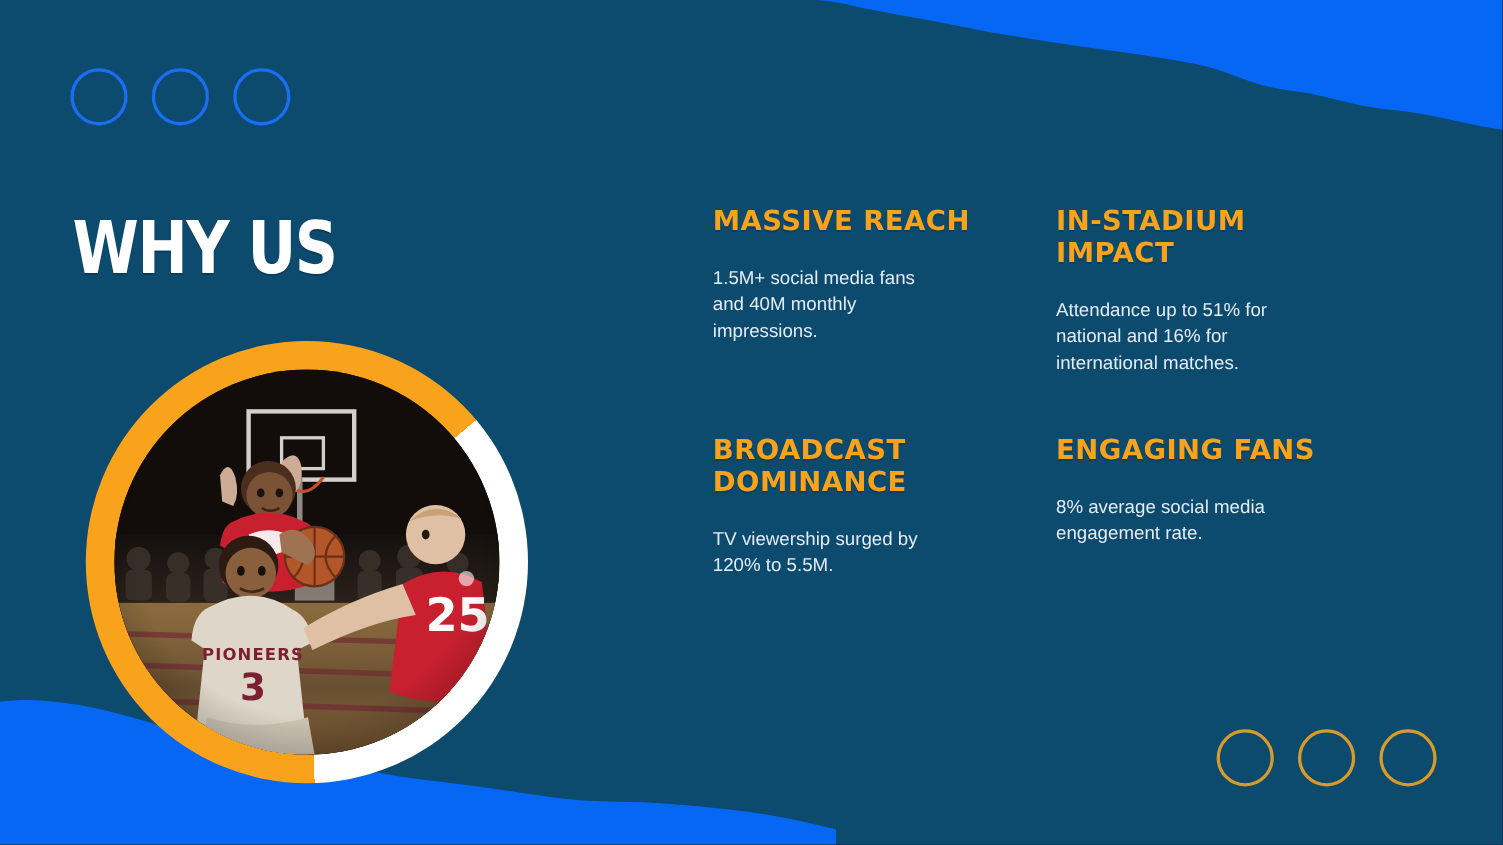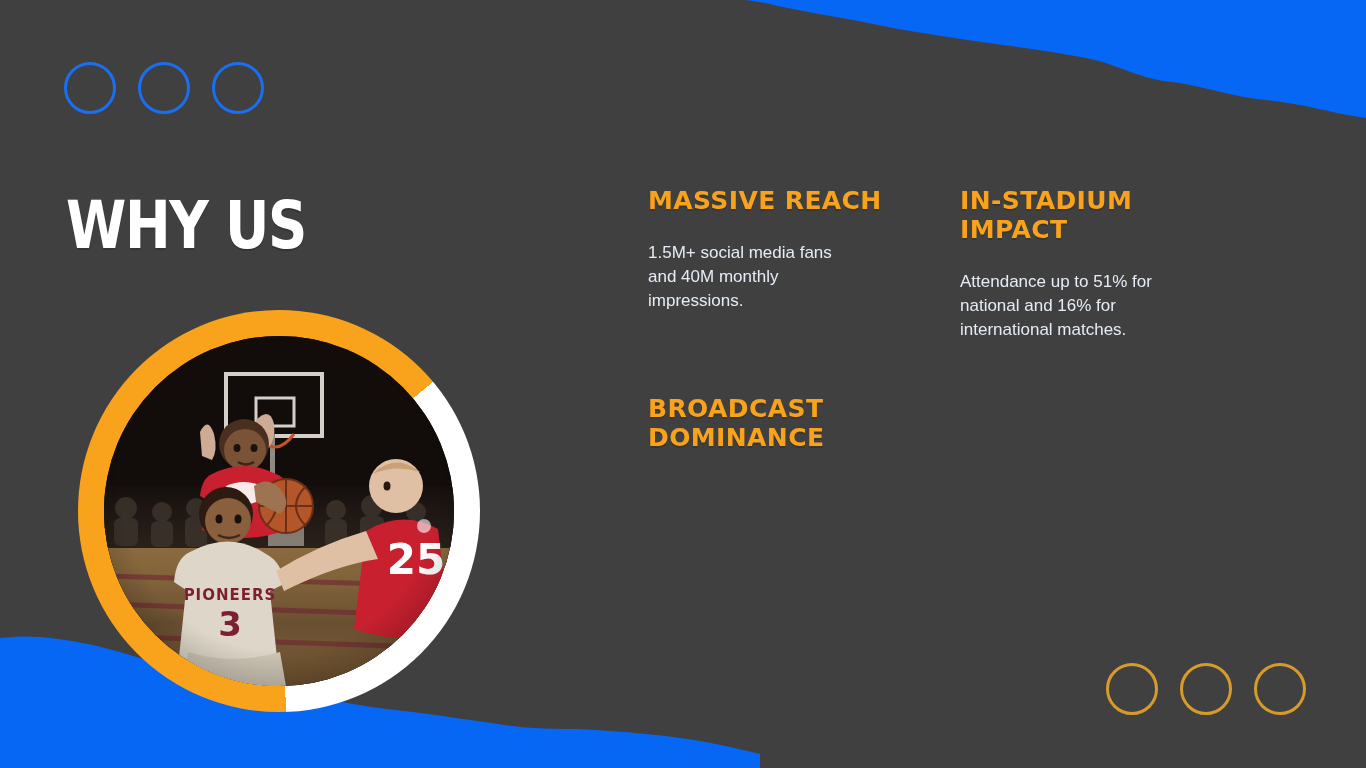--- a/index.html
+++ b/index.html
@@ -10,21 +10,21 @@
     height: 768px;
     overflow: hidden;
     background: #062a5e;
     font-family: "Liberation Sans", sans-serif;
   }
 
   .slide {
     position: relative;
     width: 1366px;
     height: 768px;
-    background: #404040;
+    background: #0c4a6e;
     overflow: hidden;
   }
 
   
   .torn-shape {
     position: absolute;
     pointer-events: none;
   }
   .torn-top-right {
     top: 0; right: 0;
@@ -303,18 +303,23 @@
       <div class="feature-body">1.5M+ social media fans and 40M monthly impressions.</div>
     </div>
 
     <div class="feature f-instadium">
       <div class="feature-title">IN-STADIUM IMPACT</div>
       <div class="feature-body">Attendance up to 51% for national and 16% for international matches.</div>
     </div>
 
     <div class="feature f-broadcast row2">
       <div class="feature-title">BROADCAST DOMINANCE</div>
-    </div>
-
+      <div class="feature-body">TV viewership surged by 120% to 5.5M.</div>
+    </div>
+
+    <div class="feature f-engaging row2">
+      <div class="feature-title">ENGAGING FANS</div>
+      <div class="feature-body">8% average social media engagement rate.</div>
+    </div>
 
   </div>
 
 </div>
 
 </body></html>

